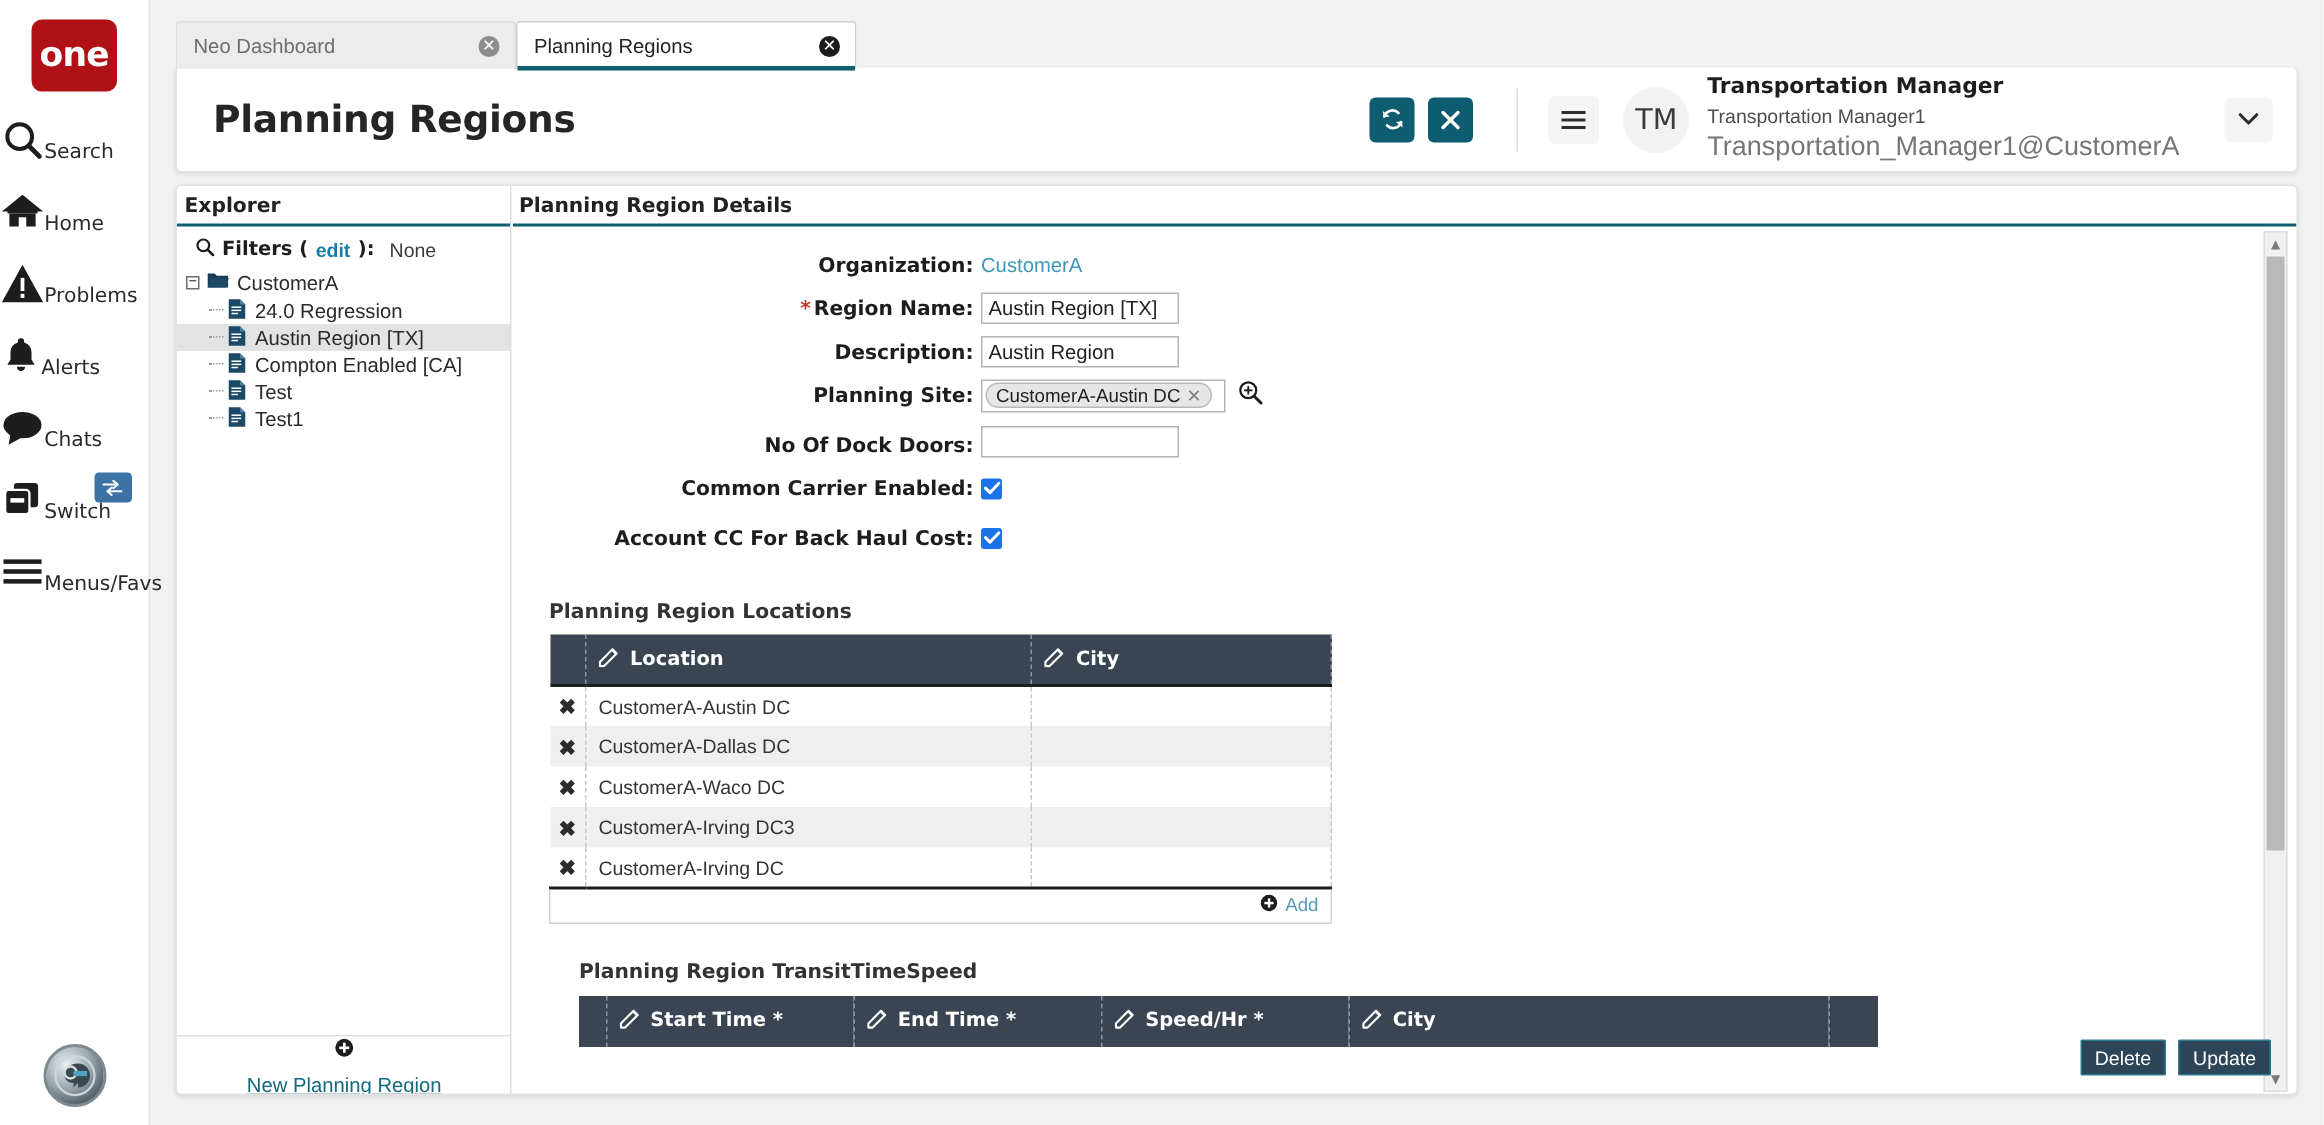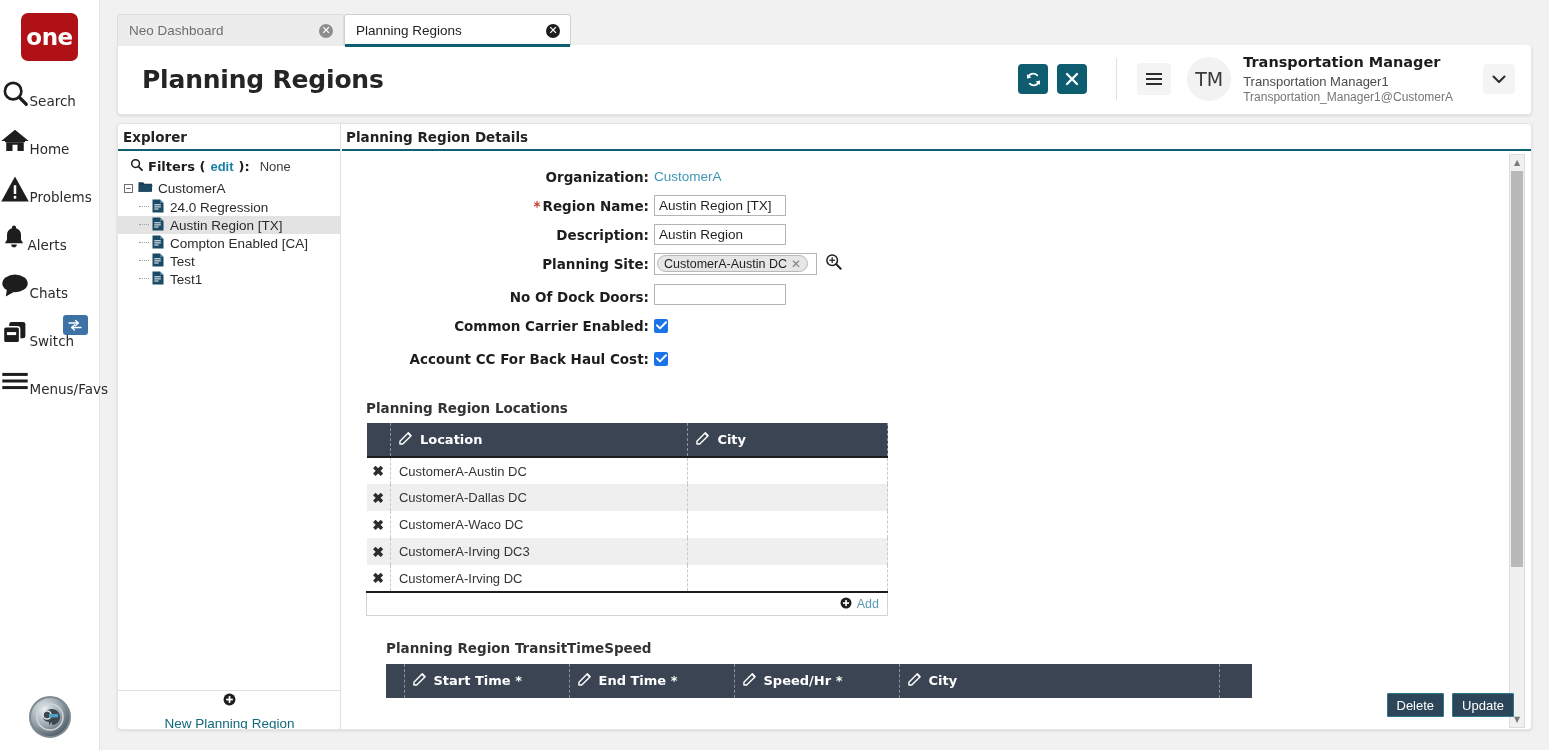--- a/index.html
+++ b/index.html
@@ -108,21 +108,21 @@
   }
   #avatar-circle {
     width: 44px; height: 44px; border-radius: 50%; background: #f2f2f2;
     display: flex; align-items: center; justify-content: center;
     margin-left: 16px; color: #3a3a3a; font-size: 19px;
     font-family: "DejaVu Sans", sans-serif;
   }
   #user-block { margin-left: 12px; line-height: 1.32; }
   #user-block .u1 { font-size: 14.5px; font-weight: bold; color: #1d1d1d; font-family:"DejaVu Sans",sans-serif;}
   #user-block .u2 { font-size: 13px; color: #4d4d4d; }
-  #user-block .u3 { font-size: 12px; color: #767676; text-align: right; }
+  #user-block .u3 { font-size: 18px; color: #767676; text-align: right; }
   #user-caret {
     width: 32px; height: 30px; border-radius: 4px; background: #f4f4f4;
     display: flex; align-items: center; justify-content: center;
     margin-left: 30px; cursor: pointer;
   }
 
   
   #main-card {
     position: absolute; left: 117px; top: 123px; width: 1415px; height: 607px;
     background: #fff; border: 1px solid #e4e4e4; border-radius: 4px;

